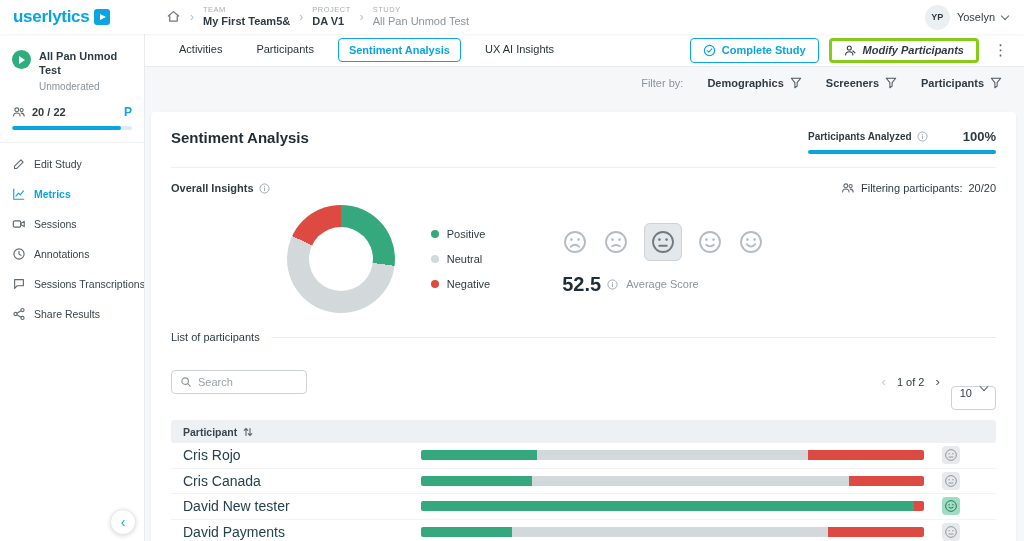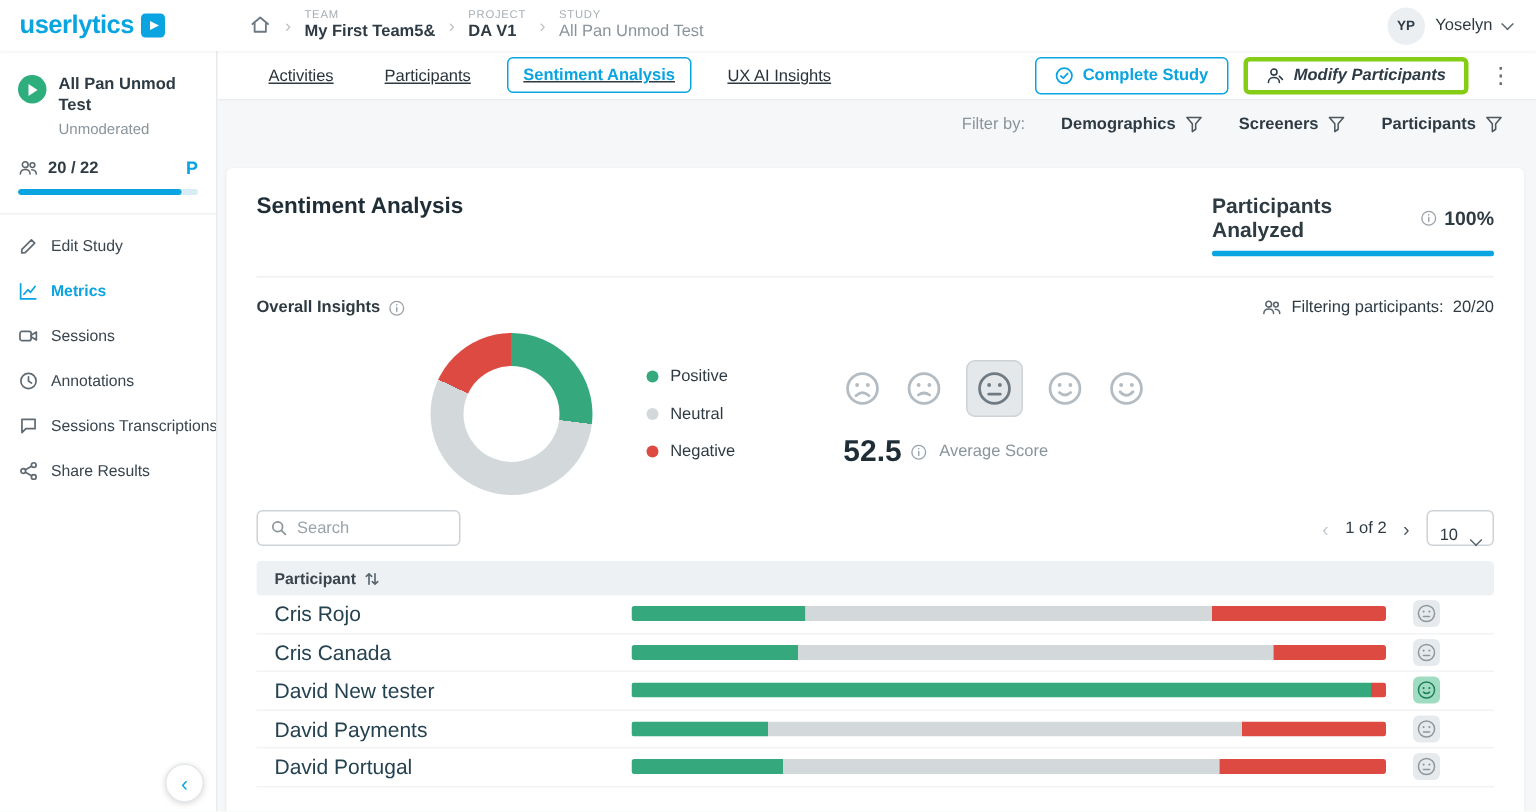--- a/index.html
+++ b/index.html
@@ -62,21 +62,21 @@
 .filter{display:flex;align-items:center;gap:6px;cursor:pointer;}
 .f-label{font-size:11px;font-weight:bold;color:#2e3b44;}
 .f-icon{width:12px;height:12px;color:#4c575f;}
 
 
 .card{position:absolute;left:6px;right:8px;top:78px;bottom:-40px;background:#fff;border-radius:4px;box-shadow:0 1px 3px rgba(0,0,0,.06);padding:17px 20px;}
 .card-head{display:flex;justify-content:space-between;align-items:flex-start;}
 .card-title{font-size:15px;font-weight:bold;color:#1f2d36;}
 .pa-block{width:188px;}
 .pa-row{display:flex;align-items:center;gap:5px;}
-.pa-label{font-size:14px;font-weight:bold;}
+.pa-label{font-size:10px;font-weight:bold;}
 .info-ic{width:11px;height:11px;color:#9aa3aa;cursor:pointer;flex-shrink:0;}
 .pa-value{margin-left:auto;font-size:13px;font-weight:bold;}
 .pa-bar{height:4px;background:#d9ebf5;border-radius:2px;margin-top:6px;overflow:hidden;}
 .pa-fill{height:100%;background:#0aa4e0;}
 .card-div{border:0;border-top:1px solid #eef1f2;margin-top:13px;}
 .insights-head{display:flex;align-items:center;justify-content:space-between;margin-top:13px;}
 .ins-left{display:flex;align-items:center;gap:5px;}
 .ins-title{font-size:11px;font-weight:bold;}
 .ins-right{display:flex;align-items:center;gap:6px;font-size:11px;color:#2e3b44;text-align:right;}
 .insights-row{display:flex;align-items:center;justify-content:center;gap:36px;margin-top:10px;position:relative;left:-58px;}
@@ -100,21 +100,21 @@
 .list-line{flex:1;border-top:1px solid #e9eced;}
 .list-controls{display:flex;align-items:center;margin-top:10px;}
 .searchbox{width:136px;height:24px;border:1px solid #ccd2d6;border-radius:4px;display:flex;align-items:center;gap:6px;padding:0 8px;background:#fff;}
 .search-ic{width:12px;height:12px;color:#8a949b;}
 .searchbox input{border:0;outline:0;flex:1;font-size:11px;font-family:inherit;color:#2e3b44;width:100%;background:transparent;}
 .searchbox input::placeholder{color:#9aa3aa;}
 .pager{margin-left:auto;display:flex;align-items:center;gap:11px;}
 .pg-prev{color:#c3cacf;font-size:13px;}
 .pg-label{font-size:11px;}
 .pg-next{color:#4c575f;font-size:13px;cursor:pointer;}
-.pagesize{border:1px solid #ccd2d6;border-radius:4px;height:24px;display:flex;align-items:flex-end;gap:9px;padding:0 8px;font-size:11px;cursor:pointer;background:#fff;}
+.pagesize{border:1px solid #ccd2d6;border-radius:4px;height:24px;display:flex;align-items:flex-start;gap:9px;padding:0 8px;font-size:11px;cursor:pointer;background:#fff;margin-top:33px;}
 .table-header{margin-top:10px;height:23px;background:#eef1f3;border-radius:3px;display:flex;align-items:center;gap:5px;padding:0 12px;}
 .th-label{font-size:10.5px;font-weight:bold;color:#3a454e;}
 .sort-ic{width:12px;height:12px;color:#5b666e;cursor:pointer;}
 .p-row{display:flex;align-items:center;height:25.5px;border-bottom:1px solid #f1f3f5;padding:0 36px 0 12px;cursor:pointer;}
 .p-name{width:238px;font-size:14px;color:#254250;flex-shrink:0;}
 .p-bar{flex:1;height:10px;border-radius:2px;overflow:hidden;display:flex;}
 .seg{height:100%;display:block;}
 .p-emoji{margin-left:18px;width:18px;height:18px;border-radius:4px;display:flex;align-items:center;justify-content:center;flex-shrink:0;cursor:pointer;}
 .p-emoji svg{width:14px;height:14px;}
 .p-emoji.neutral{background:#e7eaec;}
@@ -236,21 +236,21 @@
           </svg>
         </span>
         <span>Share Results</span>
       </div>
     </div>
   <div class="collapse-btn">‹</div>
 </div>
 
 <div class="main">
   <div class="tabbar">
-    <div id="tabs" style="display:flex;align-items:flex-end;text-decoration:underline;">
+    <div id="tabs" style="display:flex;align-items:flex-start;">
         <div class="tab">Activities</div>
         <div class="tab">Participants</div>
         <div class="tab active">Sentiment Analysis</div>
         <div class="tab">UX AI Insights</div>
       </div>
     <div class="tab-actions">
       <button class="btn btn-blue">
         <span class="icon">
             <svg viewBox="0 0 16 16" fill="none" stroke="currentColor" stroke-width="1.4">
               <circle cx="8" cy="8" r="6.3"></circle>
@@ -426,20 +426,24 @@
                 <circle cx="6" cy="6" r="5"></circle>
                 <path d="M6 5.4v3" stroke-linecap="round"></path>
                 <circle cx="6" cy="3.5" r=".6" fill="currentColor" stroke="none"></circle>
               </svg>
             </span>
           <span class="score-label">Average Score</span>
         </div>
       </div>
     </div>
 
+    <div class="list-head">
+      <span class="list-title">List of participants</span>
+      <span class="list-line"></span>
+    </div>
 
     <div class="list-controls">
       <div class="searchbox">
         <span class="icon search-ic">
             <svg viewBox="0 0 14 14" fill="none" stroke="currentColor" stroke-width="1.3">
               <circle cx="6" cy="6" r="3.8"></circle>
               <path d="M9 9l3 3" stroke-linecap="round"></path>
             </svg>
           </span>
         <input type="text" placeholder="Search" style="">

